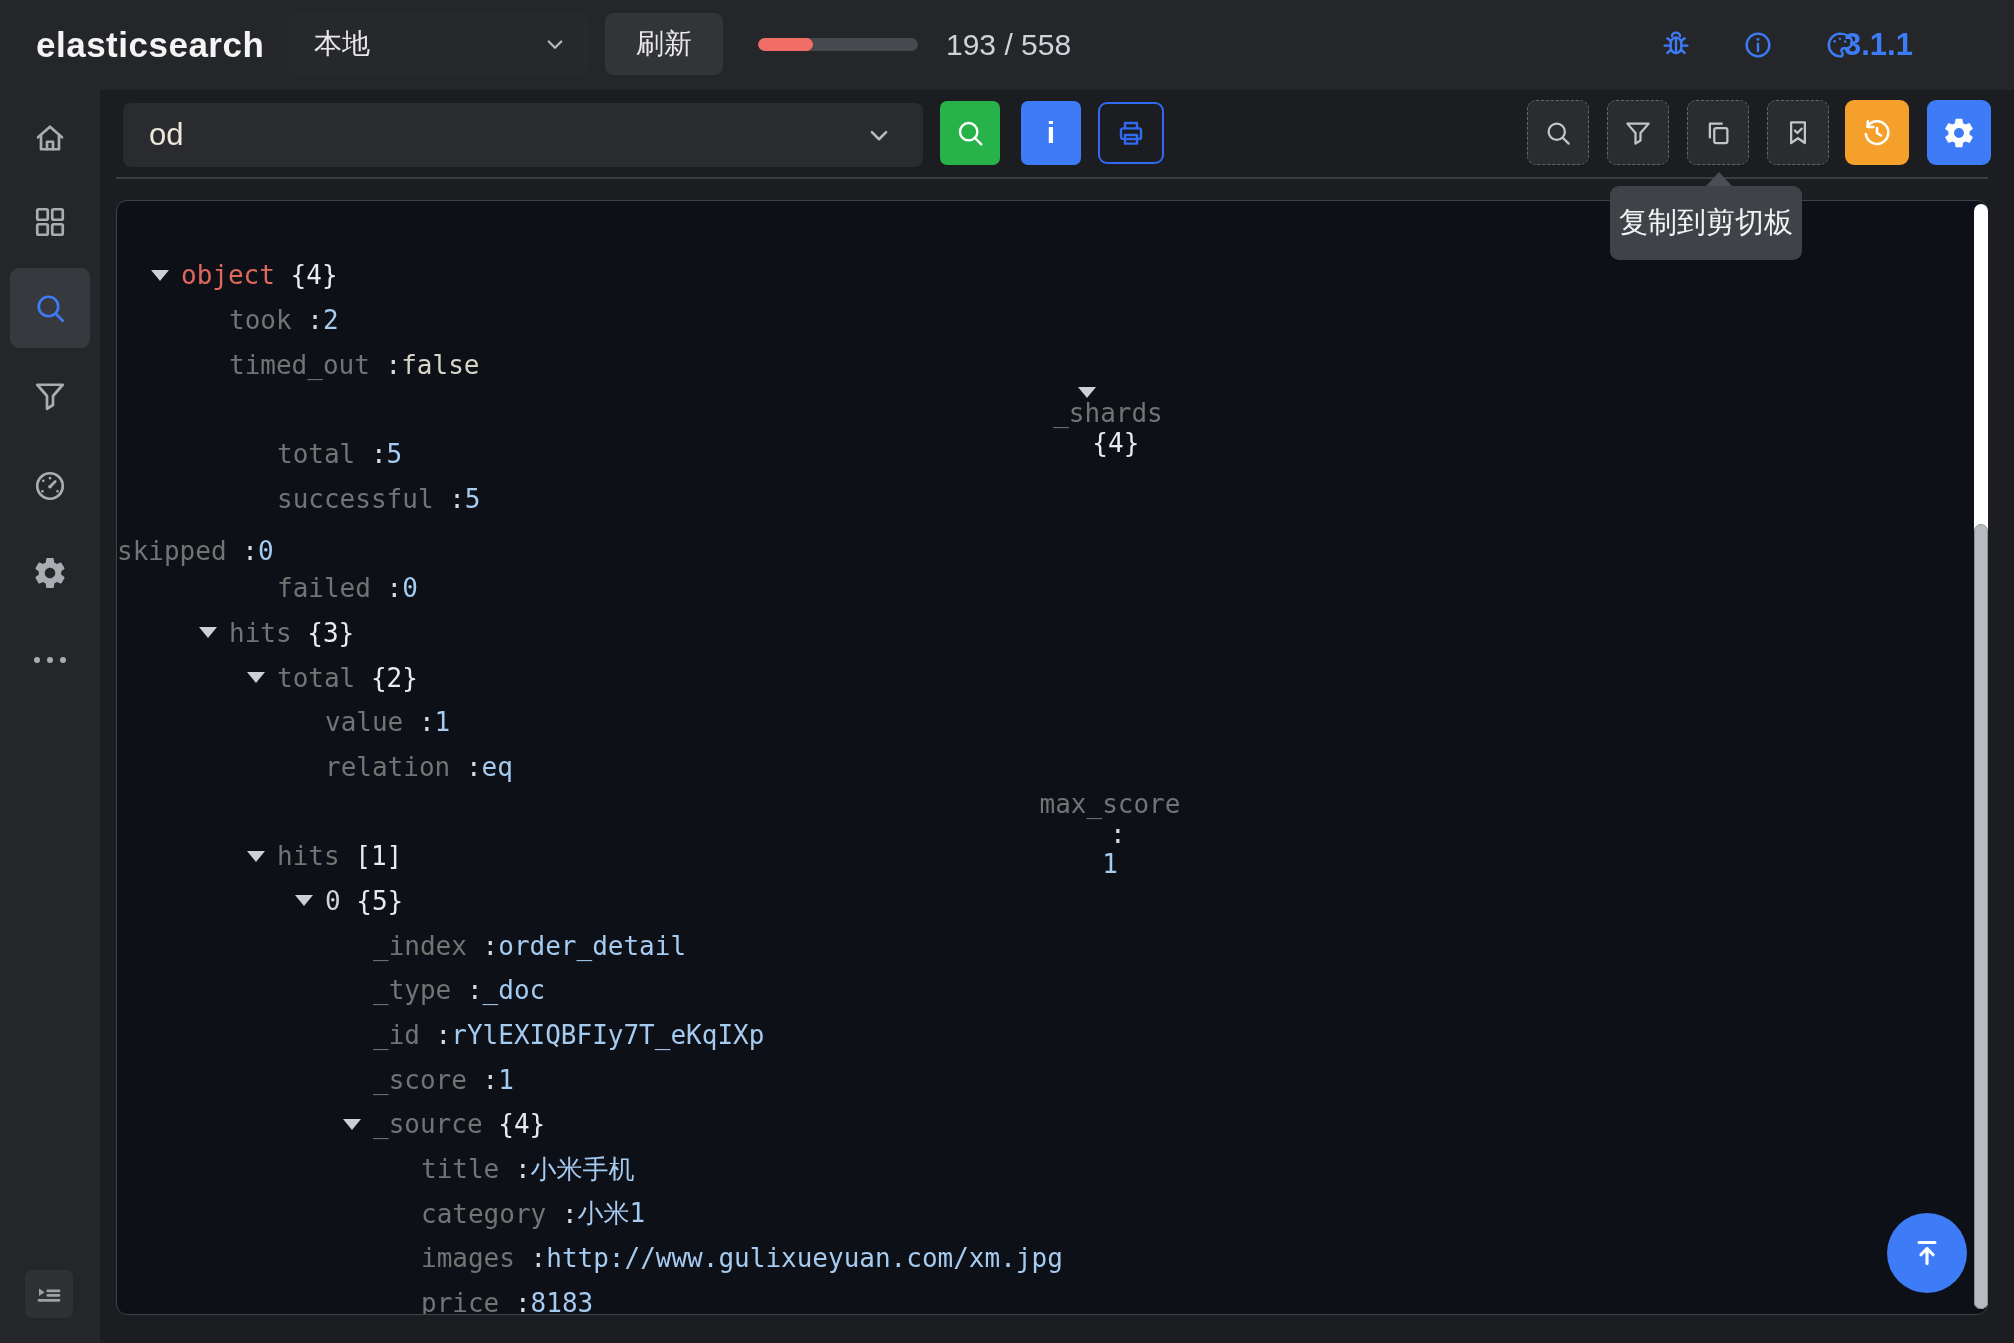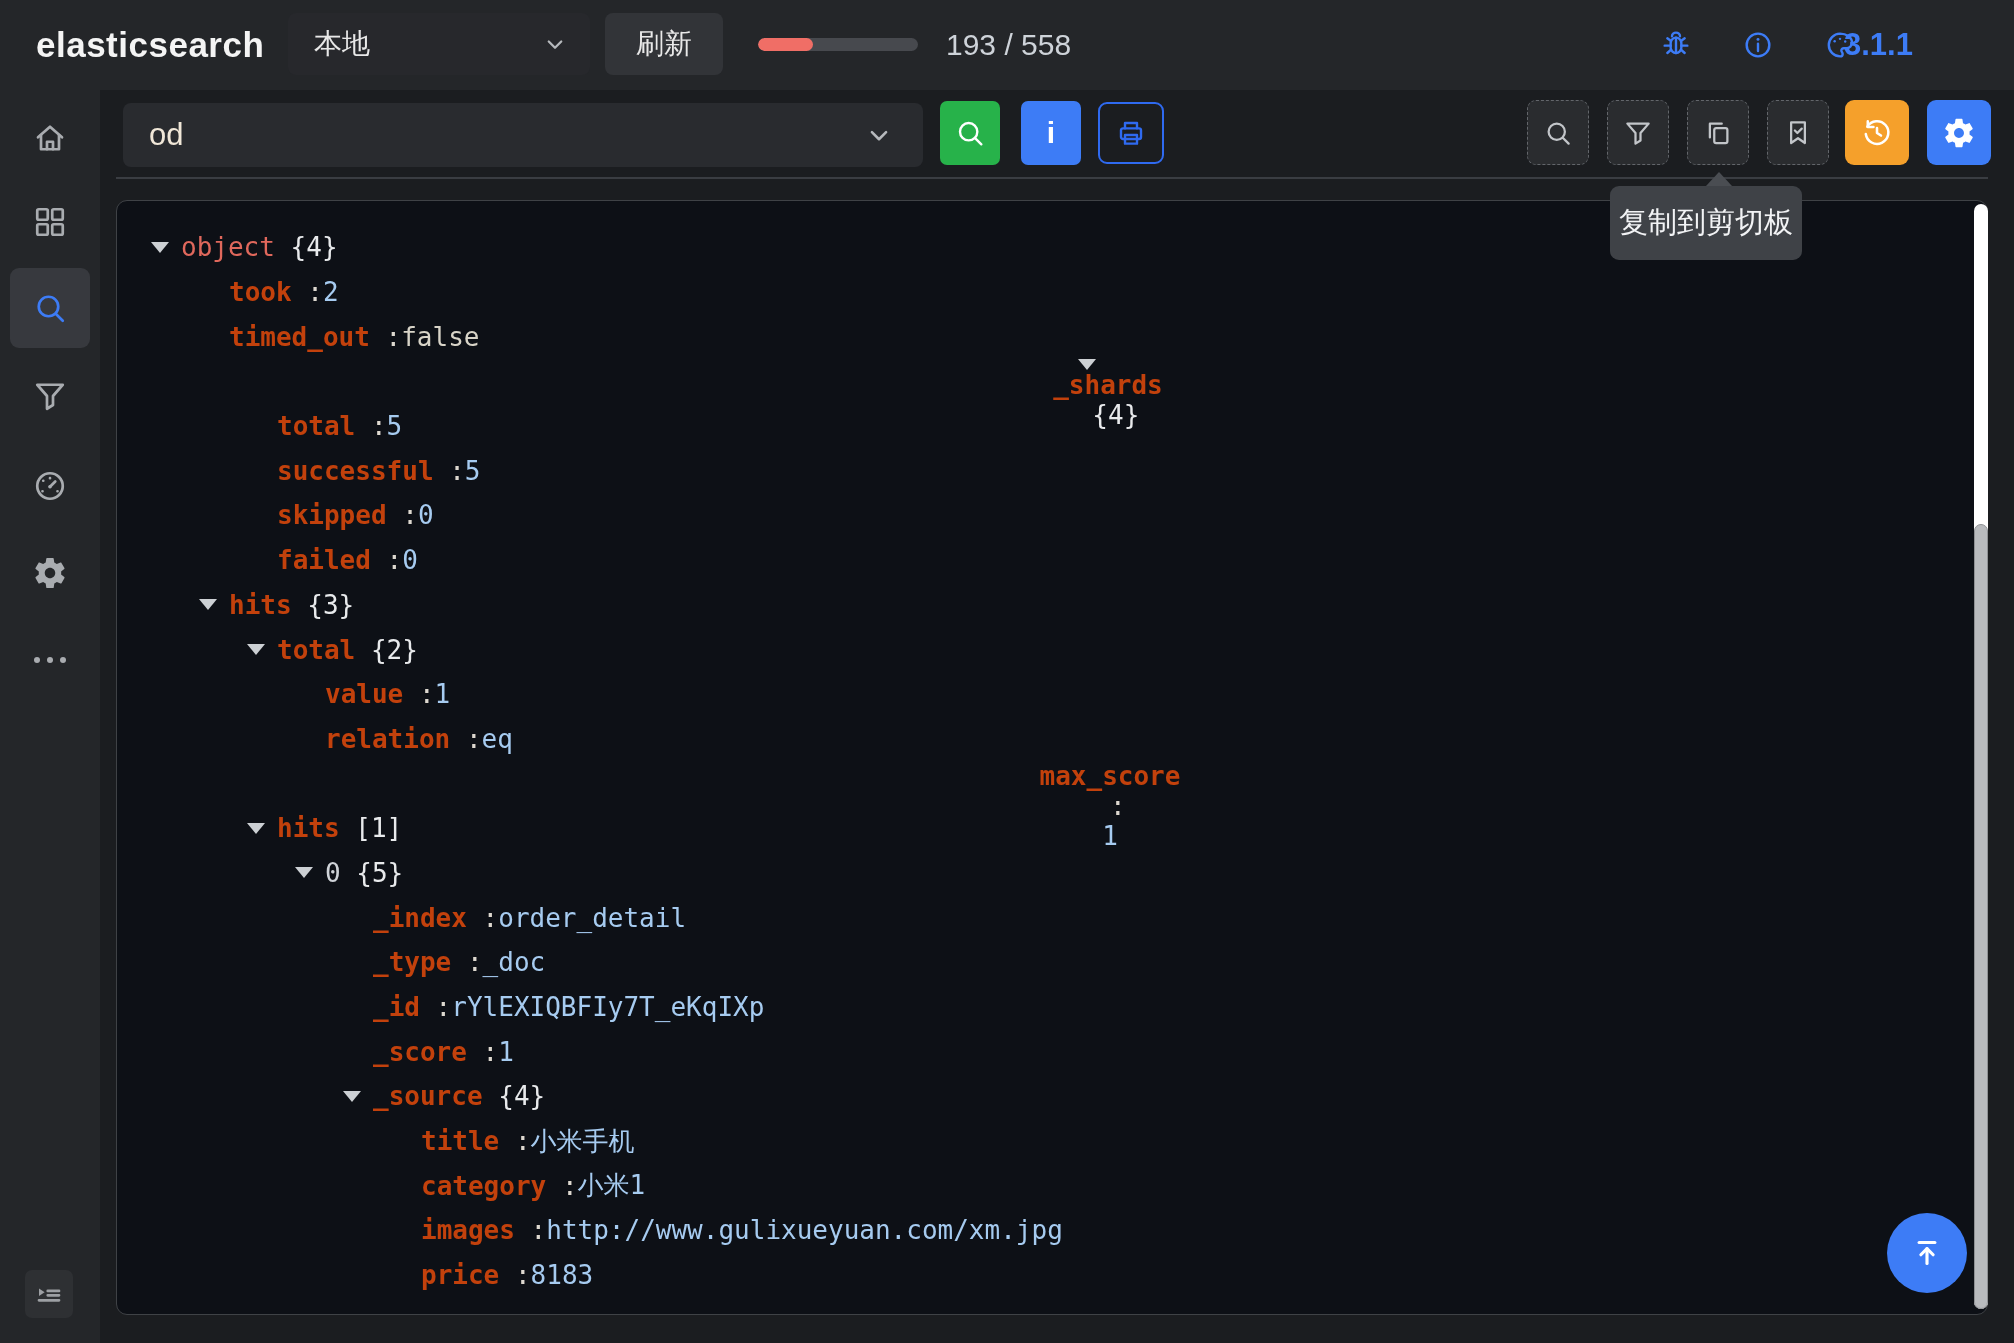--- a/index.html
+++ b/index.html
@@ -71,21 +71,21 @@
           border-bottom:14px solid #4a4d52; }
 
   
   #divider { position:absolute; left:116px; top:177px; width:1872px; height:2px; background:#3a3d42; }
   #panel { position:absolute; left:116px; top:200px; width:1872px; height:1115px;
           background:#0d1016; border:1.5px solid #3f4246; border-radius:11px; overflow:hidden; }
   #json-tree { padding-top:24px; font-family:"DejaVu Sans Mono", monospace; font-size:26px; }
   .trow { height:44.7px; display:flex; align-items:center; white-space:pre; }
   .tri { width:0; height:0; border-left:9px solid transparent; border-right:9px solid transparent;
           border-top:11px solid #ccd0d4; margin-left:-30px; margin-right:12px; cursor:pointer; }
-  .k.key   { color:#c2410c;font-weight:bold; }
+  .k.key   { color:#737373; }
   .k.root  { color:#e0685c; }
   .k.index { color:#cfd3d8; }
   .br { color:#e8eaec; }
   .cl { color:#ddd8cf; }
   .v.num, .v.str { color:#a6cbf0; }
   .v.bool { color:#d8d4c8; }
 
   
   #scrollbar { position:absolute; left:1974px; top:204px; width:14px; height:1105px;
           background:#ffffff; border-radius:7px; z-index:6; }
@@ -262,27 +262,27 @@
       <path d="M19.4 13c.04-.32.06-.66.06-1s-.02-.68-.06-1l2.1-1.65c.19-.15.24-.42.12-.64l-2-3.46c-.12-.22-.39-.3-.61-.22l-2.49 1c-.52-.4-1.08-.73-1.69-.98l-.38-2.65C14.46 2.18 14.25 2 14 2h-4c-.25 0-.46.18-.49.42l-.38 2.65c-.61.25-1.17.59-1.69.98l-2.49-1c-.23-.09-.49 0-.61.22l-2 3.46c-.13.22-.07.49.12.64L4.56 11c-.04.32-.06.66-.06 1s.02.68.06 1l-2.1 1.65c-.19.15-.24.42-.12.64l2 3.46c.12.22.39.3.61.22l2.49-1c.52.4 1.08.73 1.69.98l.38 2.65c.03.24.24.42.49.42h4c.25 0 .46-.18.49-.42l.38-2.65c.61-.25 1.17-.59 1.69-.98l2.49 1c.23.09.49 0 .61-.22l2-3.46c.12-.22.07-.49-.12-.64L19.4 13zM12 15.5c-1.93 0-3.5-1.57-3.5-3.5s1.57-3.5 3.5-3.5 3.5 1.57 3.5 3.5-1.57 3.5-3.5 3.5z"></path>
     </svg>
 </button>
 
 <div id="tooltip-caret"></div>
 <div id="tooltip">复制到剪切板</div>
 
 <div id="divider"></div>
 <div id="panel">
   <div id="json-tree">
-      <div class="trow" style="padding-left: 64px;"><span class="tri"></span><span class="k root">object</span><span class="br"> {4}</span></div>
+      <div class="trow" style="padding-left: 64px; margin-top: 28px;"><span class="tri"></span><span class="k root">object</span><span class="br"> {4}</span></div>
       <div class="trow" style="padding-left: 112px;"><span class="k key">took</span><span class="cl"> :</span><span class="v num">2</span></div>
       <div class="trow" style="padding-left: 112px;"><span class="k key">timed_out</span><span class="cl"> :</span><span class="v bool">false</span></div>
       <div class="trow" style="padding-left: 112px; flex-direction: column;"><span class="tri"></span><span class="k key">_shards</span><span class="br"> {4}</span></div>
       <div class="trow" style="padding-left: 160px;"><span class="k key">total</span><span class="cl"> :</span><span class="v num">5</span></div>
       <div class="trow" style="padding-left: 160px;"><span class="k key">successful</span><span class="cl"> :</span><span class="v num">5</span></div>
-      <div class="trow" style="padding-left: 160px;"><span class="k key">skipped</span><span class="cl"> :</span><span class="v num">0</span></div>
+      <div class="trow" style=" align-items: flex-end;"><span class="k key">skipped</span><span class="cl"> :</span><span class="v num">0</span></div>
       <div class="trow" style="padding-left: 160px;"><span class="k key">failed</span><span class="cl"> :</span><span class="v num">0</span></div>
       <div class="trow" style="padding-left: 112px;"><span class="tri"></span><span class="k key">hits</span><span class="br"> {3}</span></div>
       <div class="trow" style="padding-left: 160px;"><span class="tri"></span><span class="k key">total</span><span class="br"> {2}</span></div>
       <div class="trow" style="padding-left: 208px;"><span class="k key">value</span><span class="cl"> :</span><span class="v num">1</span></div>
       <div class="trow" style="padding-left: 208px;"><span class="k key">relation</span><span class="cl"> :</span><span class="v str">eq</span></div>
       <div class="trow" style="padding-left: 116px; flex-direction: column;"><span class="k key">max_score</span><span class="cl"> :</span><span class="v num">1</span></div>
       <div class="trow" style="padding-left: 160px;"><span class="tri"></span><span class="k key">hits</span><span class="br"> [1]</span></div>
       <div class="trow" style="padding-left: 208px;"><span class="tri"></span><span class="k index">0</span><span class="br"> {5}</span></div>
       <div class="trow" style="padding-left: 256px;"><span class="k key">_index</span><span class="cl"> :</span><span class="v str">order_detail</span></div>
       <div class="trow" style="padding-left: 256px;"><span class="k key">_type</span><span class="cl"> :</span><span class="v str">_doc</span></div>

